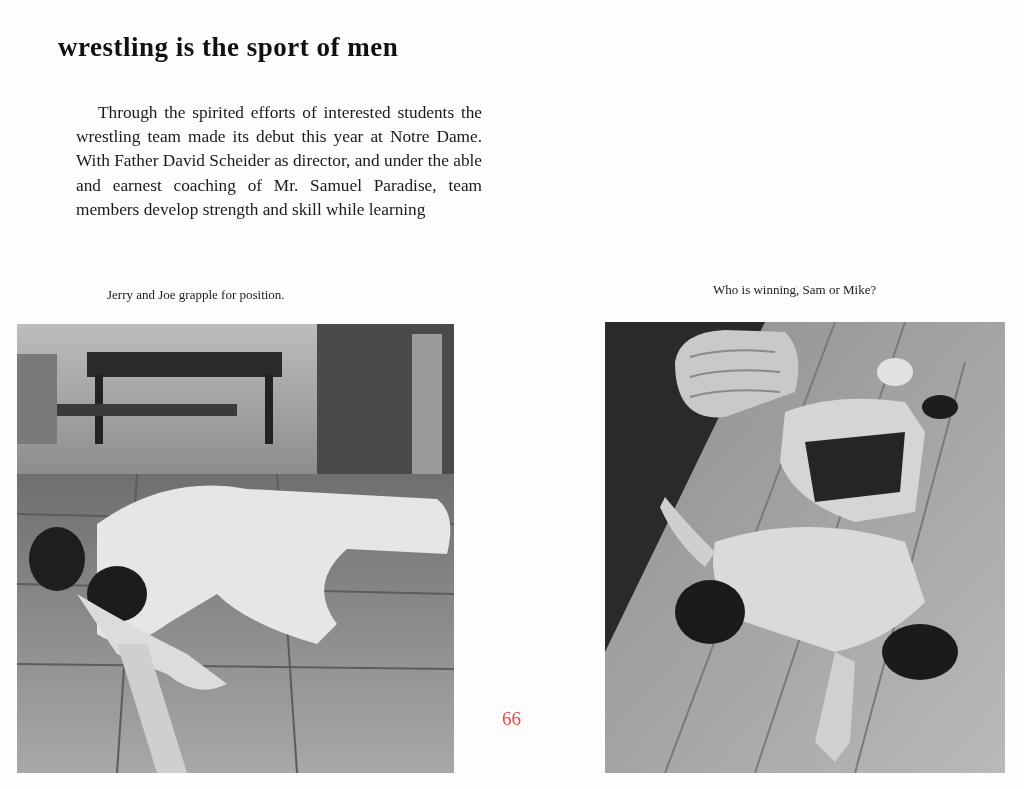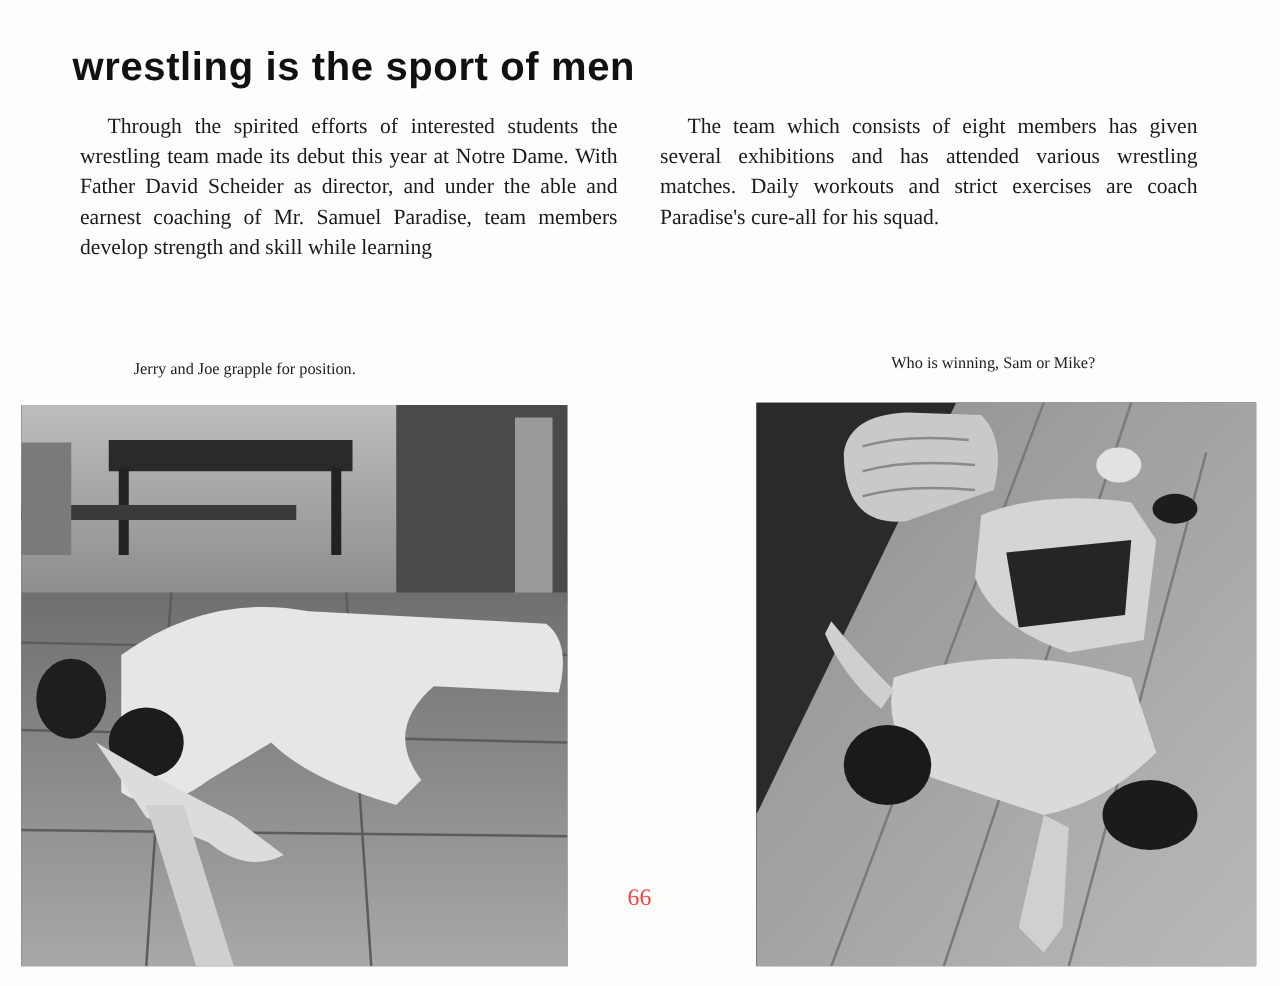--- a/index.html
+++ b/index.html
@@ -2,28 +2,28 @@
 <html><head>
 <meta charset="utf-8">
 <style>
   html, body { margin:0; padding:0; }
   body {
     width:1024px; height:789px; background:#fdfdfb; position:relative; overflow:hidden;
     font-family:"Liberation Serif", serif; color:#1a1a1a;
   }
   .title {
     position:absolute; left:58px; top:14px;
-    font-family:Liberation Sans, sans-serif; font-size:32px; letter-spacing:0.5px;
+    font-family:Liberation Serif, serif; font-size:27px; letter-spacing:0.5px;
     color:#111; white-space:nowrap;
   }
   .col {
     position:absolute; top:89px; width:430px;
     font-size:17.3px; line-height:24.2px; text-align:justify;
   }
-  .col p { margin:0; }
+  .col p { margin:12px; }
   .col .indent { text-indent:22px; }
   .col-left { left:64px; }
   .col-right { left:528px; }
   .caption {
     position:absolute; font-size:13px; font-weight:normal; color:#222; white-space:nowrap;
   }
   .cap-left { left:107px; top:287px; }
   .cap-right { left:713px; top:282px;text-align:right; }
   .photo {
     position:absolute; overflow:hidden; background:#555;
@@ -38,21 +38,20 @@
 </head>
 <body>
 
 <h1 class="title">wrestling is the sport of men</h1>
 
 <div class="col col-left">
   <p class="indent">Through the spirited efforts of interested students the wrestling team made its debut this year at Notre Dame. With Father David Scheider as director, and under the able and earnest coaching of Mr. Samuel Paradise, team members develop strength and skill while learning</p>
 </div>
 
 <div class="col col-right">
-  <p class="indent">The team which consists of eight members has given several exhibitions and has attended various wrestling matches. Daily workouts and strict exercises are coach Paradise's cure-all for his squad.</p>
 </div>
 
 <div class="caption cap-left">Jerry and Joe grapple for position.</div>
 <div class="caption cap-right">Who is winning, Sam or Mike?</div>
 
 <div class="photo photo-left" title="Two wrestlers grappling on a mat in a gymnasium">
   <svg viewBox="0 0 437 449" preserveAspectRatio="none">
     <defs>
       <linearGradient id="wallL" x1="0" y1="0" x2="0" y2="1">
         <stop offset="0" stop-color="#bdbdbd"></stop>

